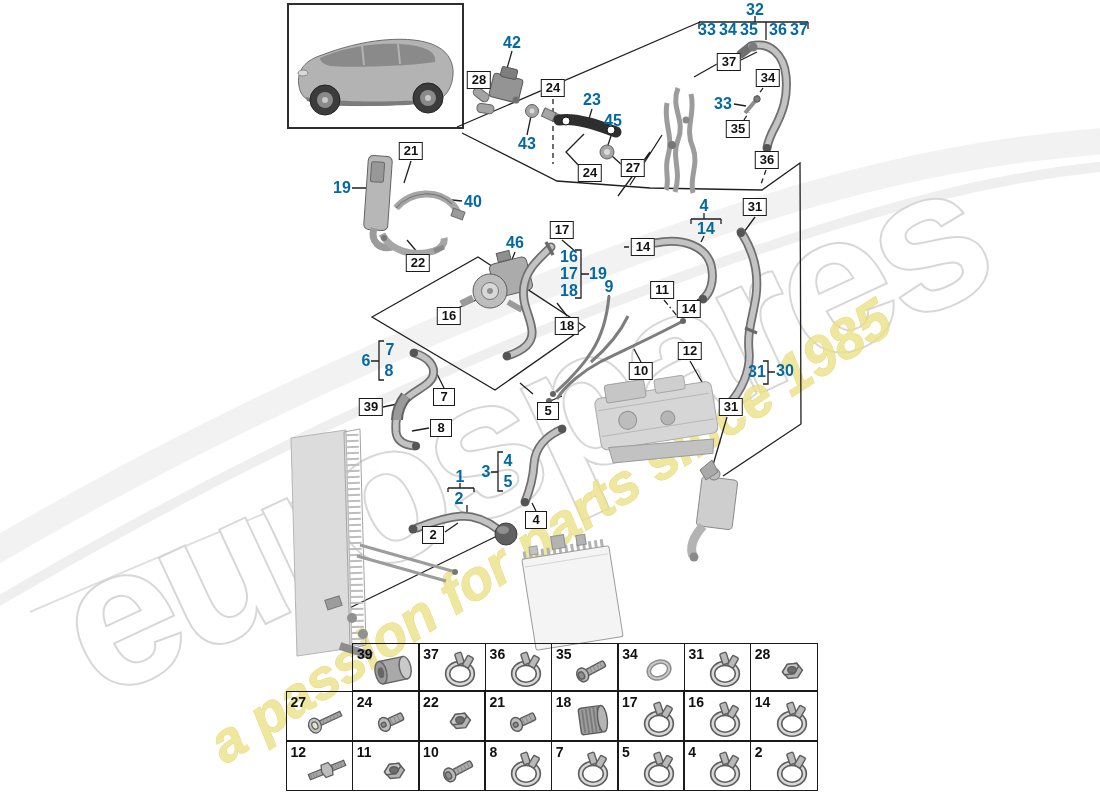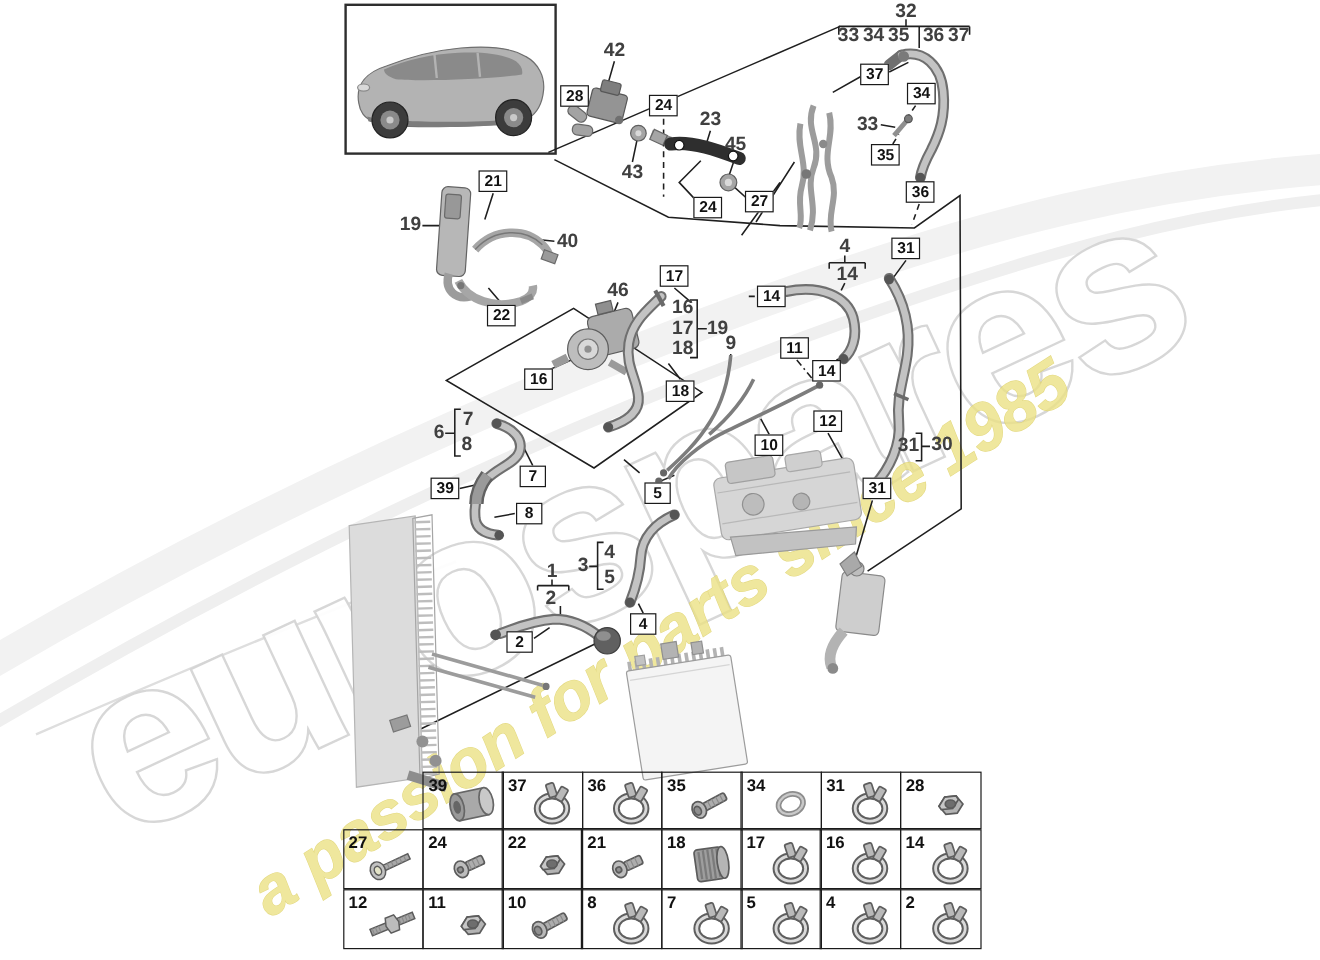--- a/index.html
+++ b/index.html
@@ -2,21 +2,21 @@
 <html><head>
 <meta charset="utf-8">
 <title>Parts Diagram</title>
 <style>
   html,body{margin:0;padding:0;background:#fff;}
   #stage{position:relative;width:1100px;height:800px;background:#ffffff;overflow:hidden;
          font-family:"Liberation Sans",sans-serif;}
   #diagram-svg{position:absolute;left:0;top:0;z-index:1;}
   #labels-layer{position:absolute;left:0;top:0;width:1100px;height:800px;z-index:3;pointer-events:none;}
   .plain-label{position:absolute;transform:translate(-50%,-50%);font-weight:bold;
-               font-size:16px;color:#404040;white-space:nowrap;}
+               font-size:16px;color:#0369a1;white-space:nowrap;}
   .boxed-label{position:absolute;transform:translate(-50%,-50%);font-weight:bold;
                font-size:13px;color:#111;background:#fff;border:1.6px solid #1a1a1a;
                padding:0px 4px;line-height:16px;min-width:12px;text-align:center;white-space:nowrap;}
   #grid-layer{position:absolute;left:0;top:0;width:1100px;height:800px;z-index:2;}
   .part-cell{position:absolute;border:1.6px solid #1a1a1a;box-sizing:border-box;background:transparent;}
   .part-cell .num{position:absolute;left:4px;top:2px;font-weight:bold;font-size:14px;color:#111;}
   .part-cell .icon{position:absolute;right:2px;bottom:1px;width:46px;height:38px;}
   .part-cell .icon svg{width:100%;height:100%;}
   .ho{stroke:#6f6f6f;stroke-width:9;fill:none;stroke-linecap:round;}
   .hi{stroke:#c3c3c3;stroke-width:5.5;fill:none;stroke-linecap:round;}

